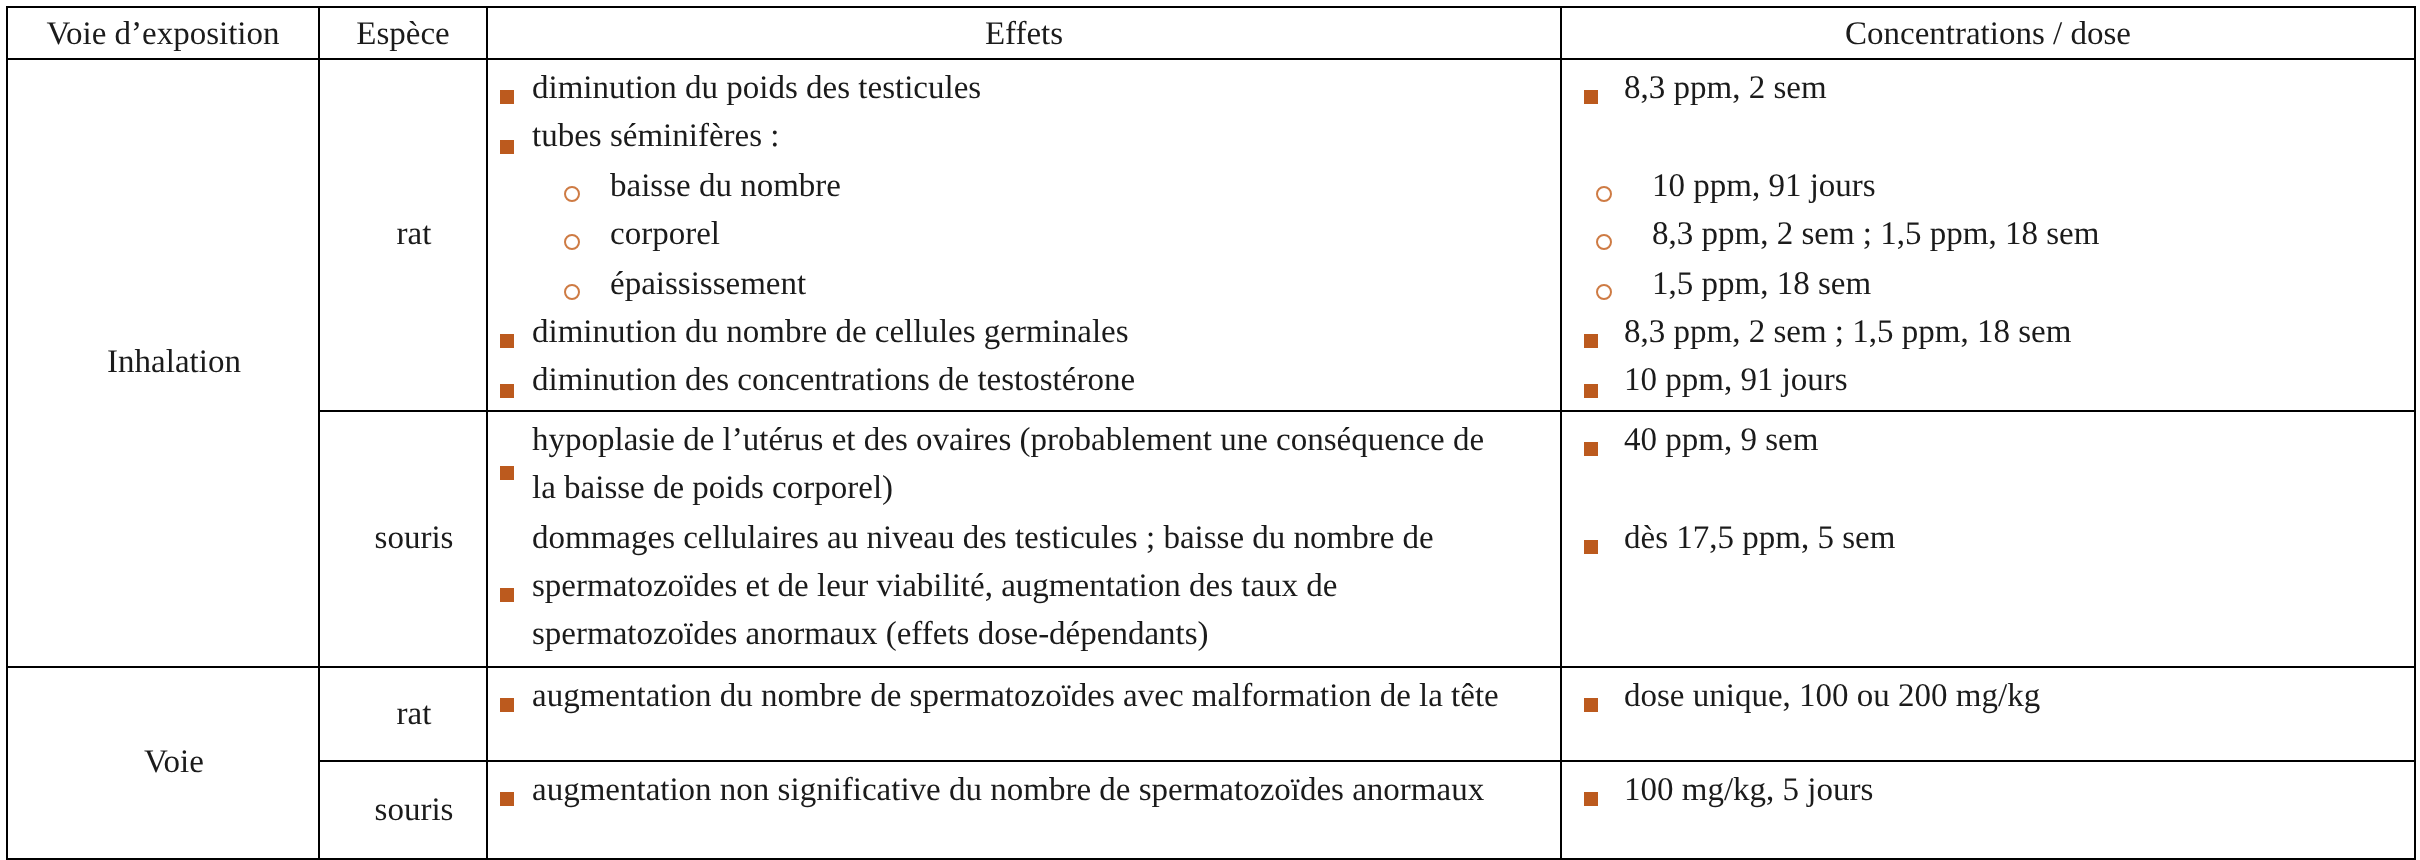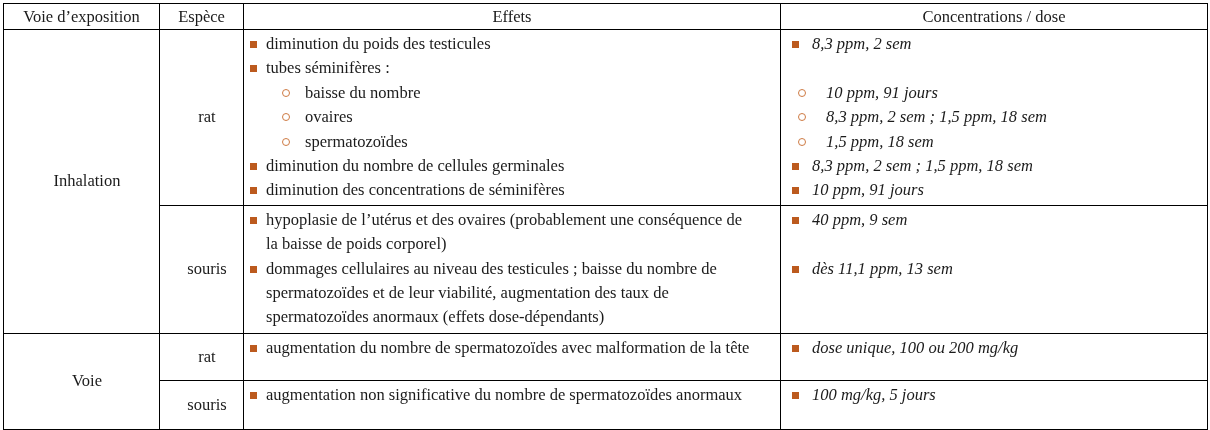--- a/index.html
+++ b/index.html
@@ -51,24 +51,24 @@
     vertical-align: middle;
     padding-left: 11px;
     text-align: center;
   }
   td.effects-cell, td.doses-cell {
     vertical-align: top;
     padding-top: 2px;
     padding-bottom: 2px;
   }
   td.effects-cell { padding-right: 28px; }
-  td.doses-cell   { padding-right: 8px; font-style: italic; }
+  td.doses-cell   { padding-right: 8px; }
   .line {
     display: flex;
-    align-items: flex-start;
+    align-items: center;
     line-height: 24.4px;
     min-height: 24.4px;
   }
   .line-text { flex: 1 1 auto; }
   .bullet { flex: none; display: inline-block; }
   .bullet.square {
     width: 7px; height: 7px;
     margin-top: 9px;
     background: var(--sq);
   }
@@ -120,33 +120,33 @@
               <div class="line lvl1">
                 <span class="bullet square"></span>
                 <span class="line-text">tubes séminifères :</span>
               </div>
               <div class="line lvl2">
                 <span class="bullet circle"></span>
                 <span class="line-text">baisse du nombre</span>
               </div>
               <div class="line lvl2">
                 <span class="bullet circle"></span>
-                <span class="line-text">ovaires</span>
-              </div>
-              <div class="line lvl2">
-                <span class="bullet circle"></span>
-                <span class="line-text">spermatozoïdes</span>
+                <span class="line-text">corporel</span>
+              </div>
+              <div class="line lvl2">
+                <span class="bullet circle"></span>
+                <span class="line-text">épaississement</span>
               </div>
               <div class="line lvl1">
                 <span class="bullet square"></span>
                 <span class="line-text">diminution du nombre de cellules germinales</span>
               </div>
               <div class="line lvl1">
                 <span class="bullet square"></span>
-                <span class="line-text">diminution des concentrations de séminifères</span>
+                <span class="line-text">diminution des concentrations de testostérone</span>
               </div>
             </div>
         </td>
         <td class="doses-cell">
           <div>
               <div class="line lvl1">
                 <span class="bullet square"></span>
                 <span class="line-text">8,3 ppm, 2 sem</span>
               </div>
               <div class="line lvl1">
@@ -193,21 +193,21 @@
           <div>
               <div class="line lvl1">
                 <span class="bullet square"></span>
                 <span class="line-text">40 ppm, 9 sem</span>
               </div>
               <div class="line lvl1">
                 <span class="line-text"></span>
               </div>
               <div class="line lvl1">
                 <span class="bullet square"></span>
-                <span class="line-text">dès 11,1 ppm, 13 sem</span>
+                <span class="line-text">dès 17,5 ppm, 5 sem</span>
               </div>
             </div>
         </td>
       </tr>
       <tr class="r-orale-rat">
         <td class="route-cell" rowspan="2">Voie</td>
         <td class="species-cell">rat</td>
         <td class="effects-cell">
           <div>
               <div class="line lvl1">

